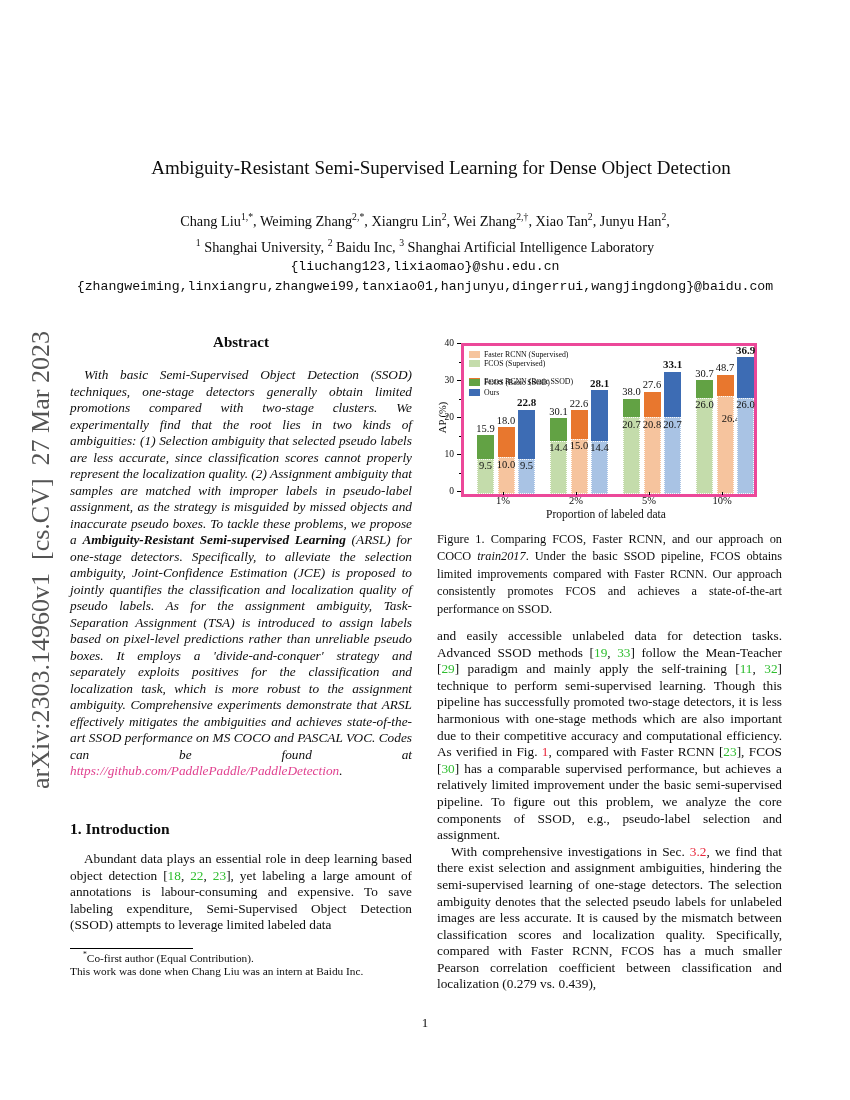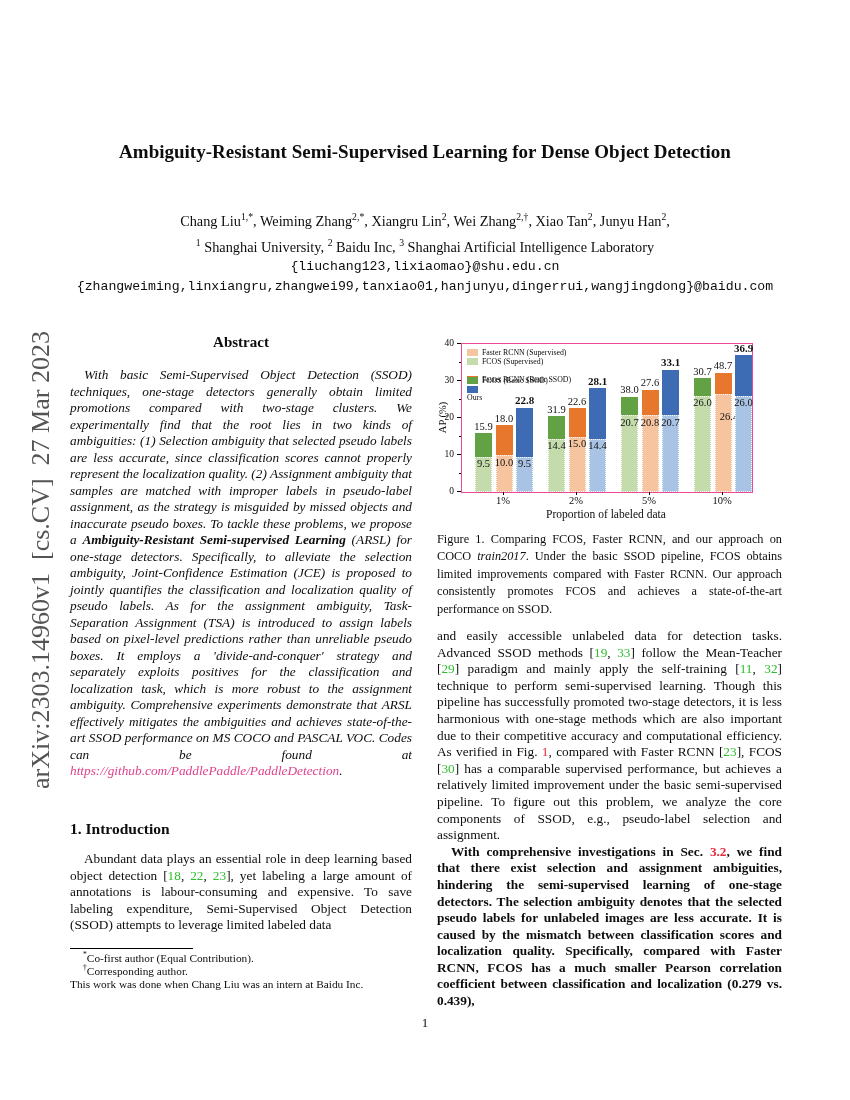--- a/index.html
+++ b/index.html
@@ -9,22 +9,22 @@
     font-family:"Liberation Serif", serif; color:#0d0d0d;
   }
   
   .stamp {
     position:absolute; left:-237px; top:543px; width:560px; height:34px;
     transform:rotate(-90deg); transform-origin:50% 50%;
     font-size:26px; color:#545454; text-align:center; white-space:pre;
     font-family:"Liberation Serif", serif;
   }
   
-  .title { position:absolute; left:35px; top:141px; width:780px; margin:0;
-    font-size:19px; font-weight:bold; text-align:center; }
+  .title { position:absolute; left:35px; top:141px; width:780px; margin:16px;
+    font-size:19px; font-weight:normal; text-align:center; }
   .authors { position:absolute; left:35px; width:780px; text-align:center; font-size:14.3px; }
   .authors.l1 { top:213px; } .authors.l2 { top:219px; }
   .affil { position:absolute; left:35px; top:239px; width:780px; text-align:center; font-size:14.3px; }
   .email { position:absolute; left:35px; width:780px; text-align:center;
     font-family:"Liberation Mono", monospace; font-size:13.2px; }
   .email.e1 { top:259px; } .email.e2 { top:279px; }
   .r-sup { vertical-align:super; font-size:68%; line-height:0; }
   .r-b { font-weight:bold; }
   .r-i { font-style:italic; }
   .r-cite { color:#2ebd2e; }
@@ -37,26 +37,26 @@
   .abstract-body { top:367px; font-style:italic; font-size:13.3px; line-height:16.5px;
     text-align:justify; text-indent:14px; }
   .section-title { top:820px; font-weight:bold; font-size:15.5px; }
   .intro-body { top:851px; font-size:13.3px; line-height:16.6px; text-align:justify; text-indent:14px; }
   .fnrule { top:948px; width:123px; border-top:1px solid #000; height:0; }
   .footnotes { top:952px; font-size:11.3px; line-height:13.2px; }
   .fn-indent { text-indent:13px; }
   .caption { top:531px; font-size:12.3px; line-height:17.4px; text-align:justify; }
   .rc-body { top:628px; font-size:13.3px; line-height:16.6px; text-align:justify; }
   .rc-body p { margin:0; }
-  .rc-body p.indent { text-indent:14px;font-weight:bold; }
+  .rc-body p.indent { text-indent:14px; }
   .pagenum { position:absolute; left:35px; top:1015px; width:780px; text-align:center; font-size:13px; }
   
   .figure { top:334px; height:224px; font-family:"Liberation Serif", serif; }
   .figure, .figure div { position:absolute; }
-  .plot { border:1px solid #ec4899; box-sizing:content-box; }
+  .plot { border:3px solid #ec4899; box-sizing:content-box; }
   .bar { box-sizing:border-box; }
   .bar-base { border:1px dotted rgba(255,255,255,0.95); }
   .ytick { font-size:9.5px; line-height:11px; text-align:right; width:18px; }
   .ytickmark { height:1px; background:#000; }
   .xtickmark { width:1px; background:#000; }
   .xtick { font-size:10.5px; width:50px; text-align:center; }
   .xlabel { font-size:11.5px; width:200px; text-align:center; }
   .ylabel { font-size:10.5px; width:60px; height:13px; text-align:center;
     transform:rotate(-90deg); transform-origin:50% 50%; }
   .lrow { display:flex; align-items:center; height:8px; }
@@ -77,21 +77,20 @@
   <div class="email e1">{liuchang123,lixiaomao}@shu.edu.cn</div>
   <div class="email e2">{zhangweiming,linxiangru,zhangwei99,tanxiao01,hanjunyu,dingerrui,wangjingdong}@baidu.com</div>
 
   <div class="col-left-block abstract-title">Abstract</div>
   <div class="col-left-block abstract-body"><span>With basic Semi-Supervised Object Detection (SSOD) techniques, one-stage detectors generally obtain limited promotions compared with two-stage clusters. We experimentally find that the root lies in two kinds of ambiguities: (1) Selection ambiguity that selected pseudo labels are less accurate, since classification scores cannot properly represent the localization quality. (2) Assignment ambiguity that samples are matched with improper labels in pseudo-label assignment, as the strategy is misguided by missed objects and inaccurate pseudo boxes. To tackle these problems, we propose a </span><span class="r-b">Ambiguity-Resistant Semi-supervised Learning</span><span> (ARSL) for one-stage detectors. Specifically, to alleviate the selection ambiguity, Joint-Confidence Estimation (JCE) is proposed to jointly quantifies the classification and localization quality of pseudo labels. As for the assignment ambiguity, Task-Separation Assignment (TSA) is introduced to assign labels based on pixel-level predictions rather than unreliable pseudo boxes. It employs a 'divide-and-conquer' strategy and separately exploits positives for the classification and localization task, which is more robust to the assignment ambiguity. Comprehensive experiments demonstrate that ARSL effectively mitigates the ambiguities and achieves state-of-the-art SSOD performance on MS COCO and PASCAL VOC. Codes can be found at </span><span class="r-url">https://github.com/PaddlePaddle/PaddleDetection</span><span>.</span></div>
   <div class="col-left-block section-title">1. Introduction</div>
   <div class="col-left-block intro-body"><span>Abundant data plays an essential role in deep learning based object detection [</span><span class="r-cite">18</span><span>, </span><span class="r-cite">22</span><span>, </span><span class="r-cite">23</span><span>], yet labeling a large amount of annotations is labour-consuming and expensive. To save labeling expenditure, Semi-Supervised Object Detection (SSOD) attempts to leverage limited labeled data</span></div>
   <div class="col-left-block fnrule"></div>
   <div class="col-left-block footnotes">
     <div class="fn-indent"><span class="r-sup">*</span><span>Co-first author (Equal Contribution).</span></div>
-    <div class="fn-indent"><span class="r-sup">†</span><span>Corresponding author.</span></div>
     <div><span>This work was done when Chang Liu was an intern at Baidu Inc.</span></div>
   </div>
 
   <div class="col-right-block figure">
       <div class="plot" style="left: 24px; top: 9px; width: 290px; height: 148px;">
         <div class="lrow" style="left: 5px; top: 4px;">
           <div class="lsw" style="background: rgb(246, 196, 158);"></div>
           <div class="llab">Faster RCNN (Supervised)</div>
         </div>
         <div class="lrow" style="left: 5px; top: 13.6px;">
@@ -99,40 +98,40 @@
           <div class="llab">FCOS (Supervised)</div>
         </div>
         <div class="lrow" style="left: 5px; top: 23.2px; margin-top: 8px;">
           <div class="lsw" style="background: rgb(232, 119, 46);"></div>
           <div class="llab">Faster RCNN (Basic SSOD)</div>
         </div>
         <div class="lrow" style="left: 5px; top: 32.8px;">
           <div class="lsw" style="background: rgb(98, 162, 68);"></div>
           <div class="llab">FCOS (Basic SSOD)</div>
         </div>
-        <div class="lrow" style="left: 5px; top: 42.4px; flex-direction: column;">
+        <div class="lrow" style="left: 5px; top: 42.4px;">
           <div class="lsw" style="background: rgb(61, 108, 180);"></div>
           <div class="llab">Ours</div>
         </div>
         <div class="bar bar-base" style="left: 13px; bottom: 0px; width: 17px; height: 35.15px; background: rgb(196, 220, 171);"></div>
         <div class="bar" style="left: 13px; bottom: 35.15px; width: 17px; height: 23.68px; background: rgb(98, 162, 68);"></div>
         <div class="vlabel" style="left: 5.5px; top: 114.35px;">9.5</div>
         <div class="vlabel" style="left: 5.5px; bottom: 60.33px;">15.9</div>
         <div class="bar bar-base" style="left: 33.5px; bottom: 0px; width: 17px; height: 37px; background: rgb(246, 196, 158);"></div>
         <div class="bar" style="left: 33.5px; bottom: 37px; width: 17px; height: 29.6px; background: rgb(232, 119, 46);"></div>
         <div class="vlabel" style="left: 26px; top: 112.5px;">10.0</div>
         <div class="vlabel" style="left: 26px; bottom: 68.1px;">18.0</div>
         <div class="bar bar-base" style="left: 54px; bottom: 0px; width: 17px; height: 35.15px; background: rgb(169, 195, 228);"></div>
         <div class="bar" style="left: 54px; bottom: 35.15px; width: 17px; height: 49.21px; background: rgb(61, 108, 180);"></div>
         <div class="vlabel" style="left: 46.5px; top: 114.35px;">9.5</div>
         <div class="vlabel vbold" style="left: 46.5px; bottom: 85.86px;">22.8</div>
         <div class="bar bar-base" style="left: 86px; bottom: 0px; width: 17px; height: 53.28px; background: rgb(196, 220, 171);"></div>
         <div class="bar" style="left: 86px; bottom: 53.28px; width: 17px; height: 22.57px; background: rgb(98, 162, 68);"></div>
         <div class="vlabel" style="left: 78.5px; top: 96.22px;">14.4</div>
-        <div class="vlabel" style="left: 78.5px; bottom: 77.35px;">31.9</div>
+        <div class="vlabel" style="left: 78.5px; bottom: 77.35px;">30.1</div>
         <div class="bar bar-base" style="left: 106.5px; bottom: 0px; width: 17px; height: 55.5px; background: rgb(246, 196, 158);"></div>
         <div class="bar" style="left: 106.5px; bottom: 55.5px; width: 17px; height: 28.12px; background: rgb(232, 119, 46);"></div>
         <div class="vlabel" style="left: 99px; top: 94px;">15.0</div>
         <div class="vlabel" style="left: 99px; bottom: 85.12px;">22.6</div>
         <div class="bar bar-base" style="left: 127px; bottom: 0px; width: 17px; height: 53.28px; background: rgb(169, 195, 228);"></div>
         <div class="bar" style="left: 127px; bottom: 53.28px; width: 17px; height: 50.69px; background: rgb(61, 108, 180);"></div>
         <div class="vlabel" style="left: 119.5px; top: 96.22px;">14.4</div>
         <div class="vlabel vbold" style="left: 119.5px; bottom: 105.47px;">28.1</div>
         <div class="bar bar-base" style="left: 159px; bottom: 0px; width: 17px; height: 76.59px; background: rgb(196, 220, 171);"></div>
         <div class="bar" style="left: 159px; bottom: 76.59px; width: 17px; height: 18.87px; background: rgb(98, 162, 68);"></div>

